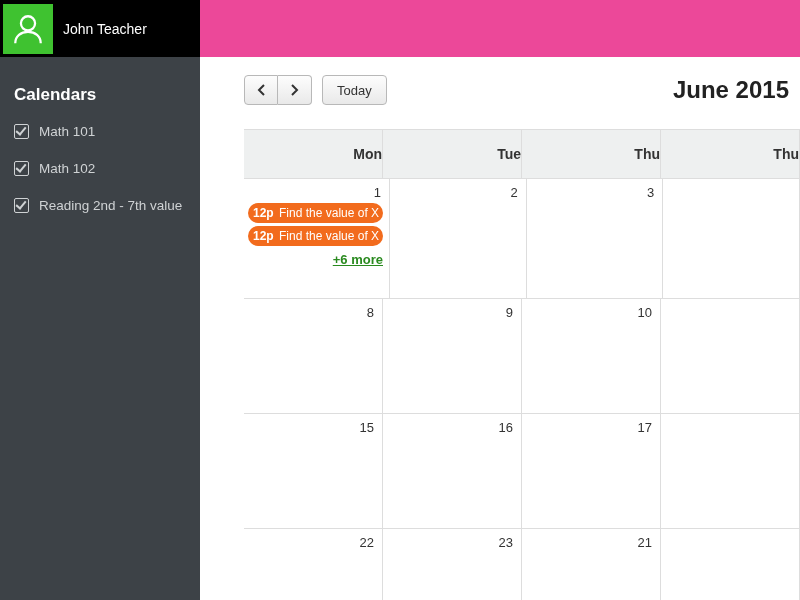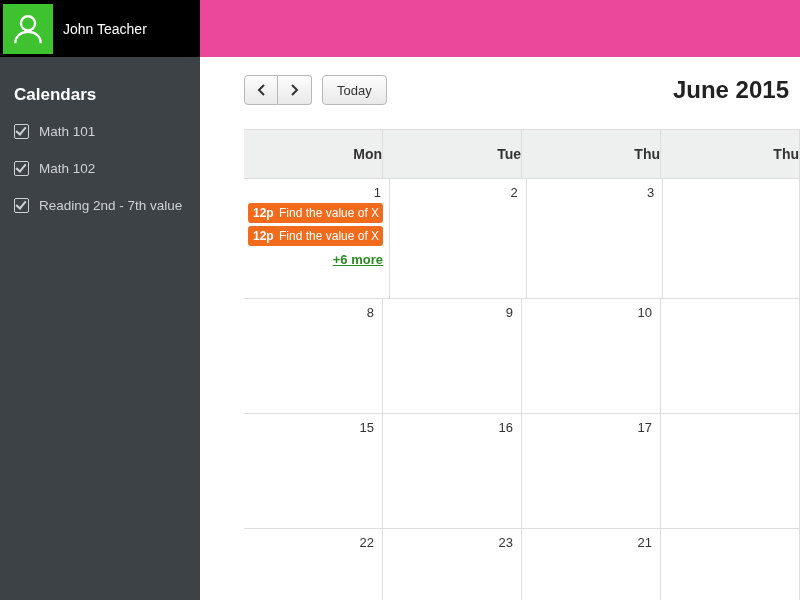--- a/index.html
+++ b/index.html
@@ -157,21 +157,21 @@
     text-align: right;
     color: #333;
     font-size: 13px;
     padding: 2px 2px 3px 0;
   }
   .event {
     background: #f26b1d;
     color: #fff;
     font-size: 12px;
     padding: 3px 5px;
-    border-radius: 3px;
+    border-radius: 10px;
     margin-bottom: 3px;
     white-space: nowrap;
     overflow: hidden;
   }
   .event b { font-weight: 700; margin-right: 2px; }
   .more {
     color: #2a8a1f;
     font-size: 13px;
     font-weight: 700;
     text-decoration: underline;

